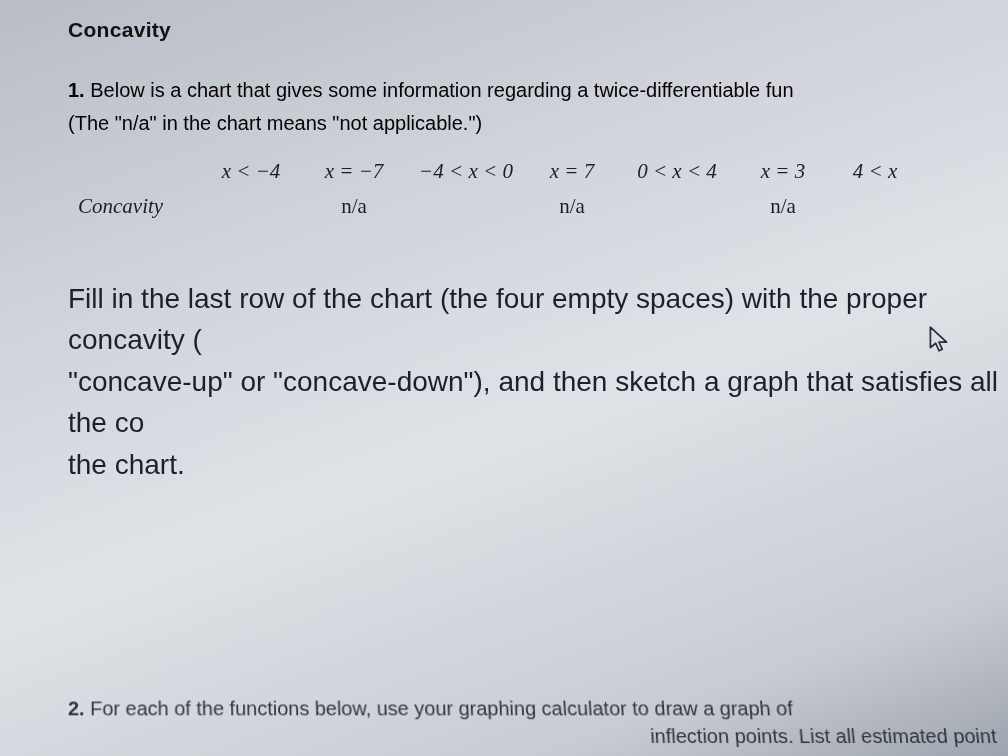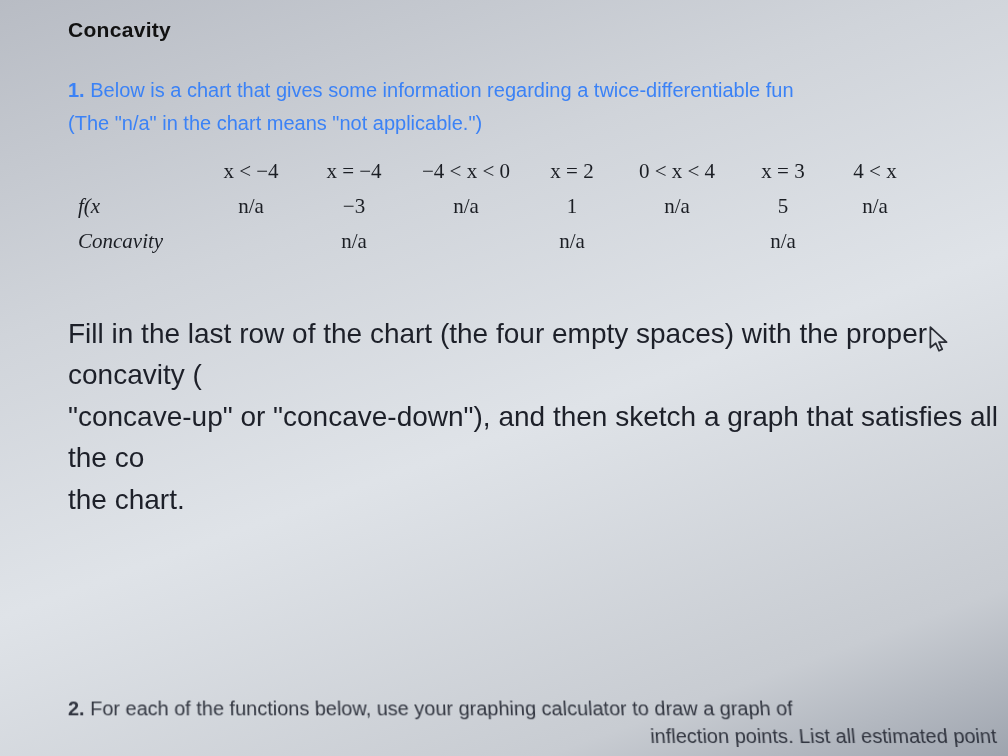--- a/index.html
+++ b/index.html
@@ -22,21 +22,21 @@
   .heading {
     font-weight: bold;
     font-size: 21px;
     color: #111;
     margin-bottom: 34px;
     letter-spacing: 0.3px;
   }
   .qline {
     font-size: 20px;
     line-height: 1.45;
-    color: #3b82f6;
+    color: #000000;
     margin-bottom: 4px;
   }
   .num {
     font-weight: bold;
   }
   .tablewrap {
     margin: 16px 0 0 0px;
     font-family: 'Times New Roman', Times, serif;
     font-size: 21px;
     color: #1b1e24;
@@ -53,20 +53,21 @@
   td.rowhdr {
     text-align: left;
     font-style: italic;
     padding-right: 22px;
     min-width: 96px;
   }
   td.rowhdr.concav {
     font-style: italic;
   }
   td.colhdr {
+    font-style: italic;
     margin-top: 10px;
   }
   .instr {
     margin-top: 54px;
     font-size: 28px;
     line-height: 1.48;
     color: #1d2029;
   }
   .q2 {
     position: absolute;
@@ -111,36 +112,26 @@
     <span>Below is a chart that gives some information regarding a twice-differentiable fun</span>
   </div>
   <div class="qline">(The "n/a" in the chart means "not applicable.")</div>
 
   <div class="tablewrap">
     <table class="tight">
       <tbody>
           <tr>
         <td class="rowhdr"></td>
         <td class="colhdr c1">x &lt; −4</td>
-        <td class="colhdr c2">x = −4</td>
+        <td class="colhdr c2">x = −7</td>
         <td class="colhdr c3">−4 &lt; x &lt; 0</td>
-        <td class="colhdr c4">x = 2</td>
+        <td class="colhdr c4">x = 7</td>
         <td class="colhdr c5">0 &lt; x &lt; 4</td>
         <td class="colhdr c6">x = 3</td>
         <td class="colhdr c7">4 &lt; x</td>
-      </tr>
-      <tr>
-        <td class="rowhdr">f(x</td>
-        <td>n/a</td>
-        <td>−3</td>
-        <td>n/a</td>
-        <td>1</td>
-        <td>n/a</td>
-        <td>5</td>
-        <td>n/a</td>
       </tr>
       <tr>
         <td class="rowhdr concav">Concavity</td>
         <td></td>
         <td>n/a</td>
         <td></td>
         <td>n/a</td>
         <td></td>
         <td>n/a</td>
         <td></td>

